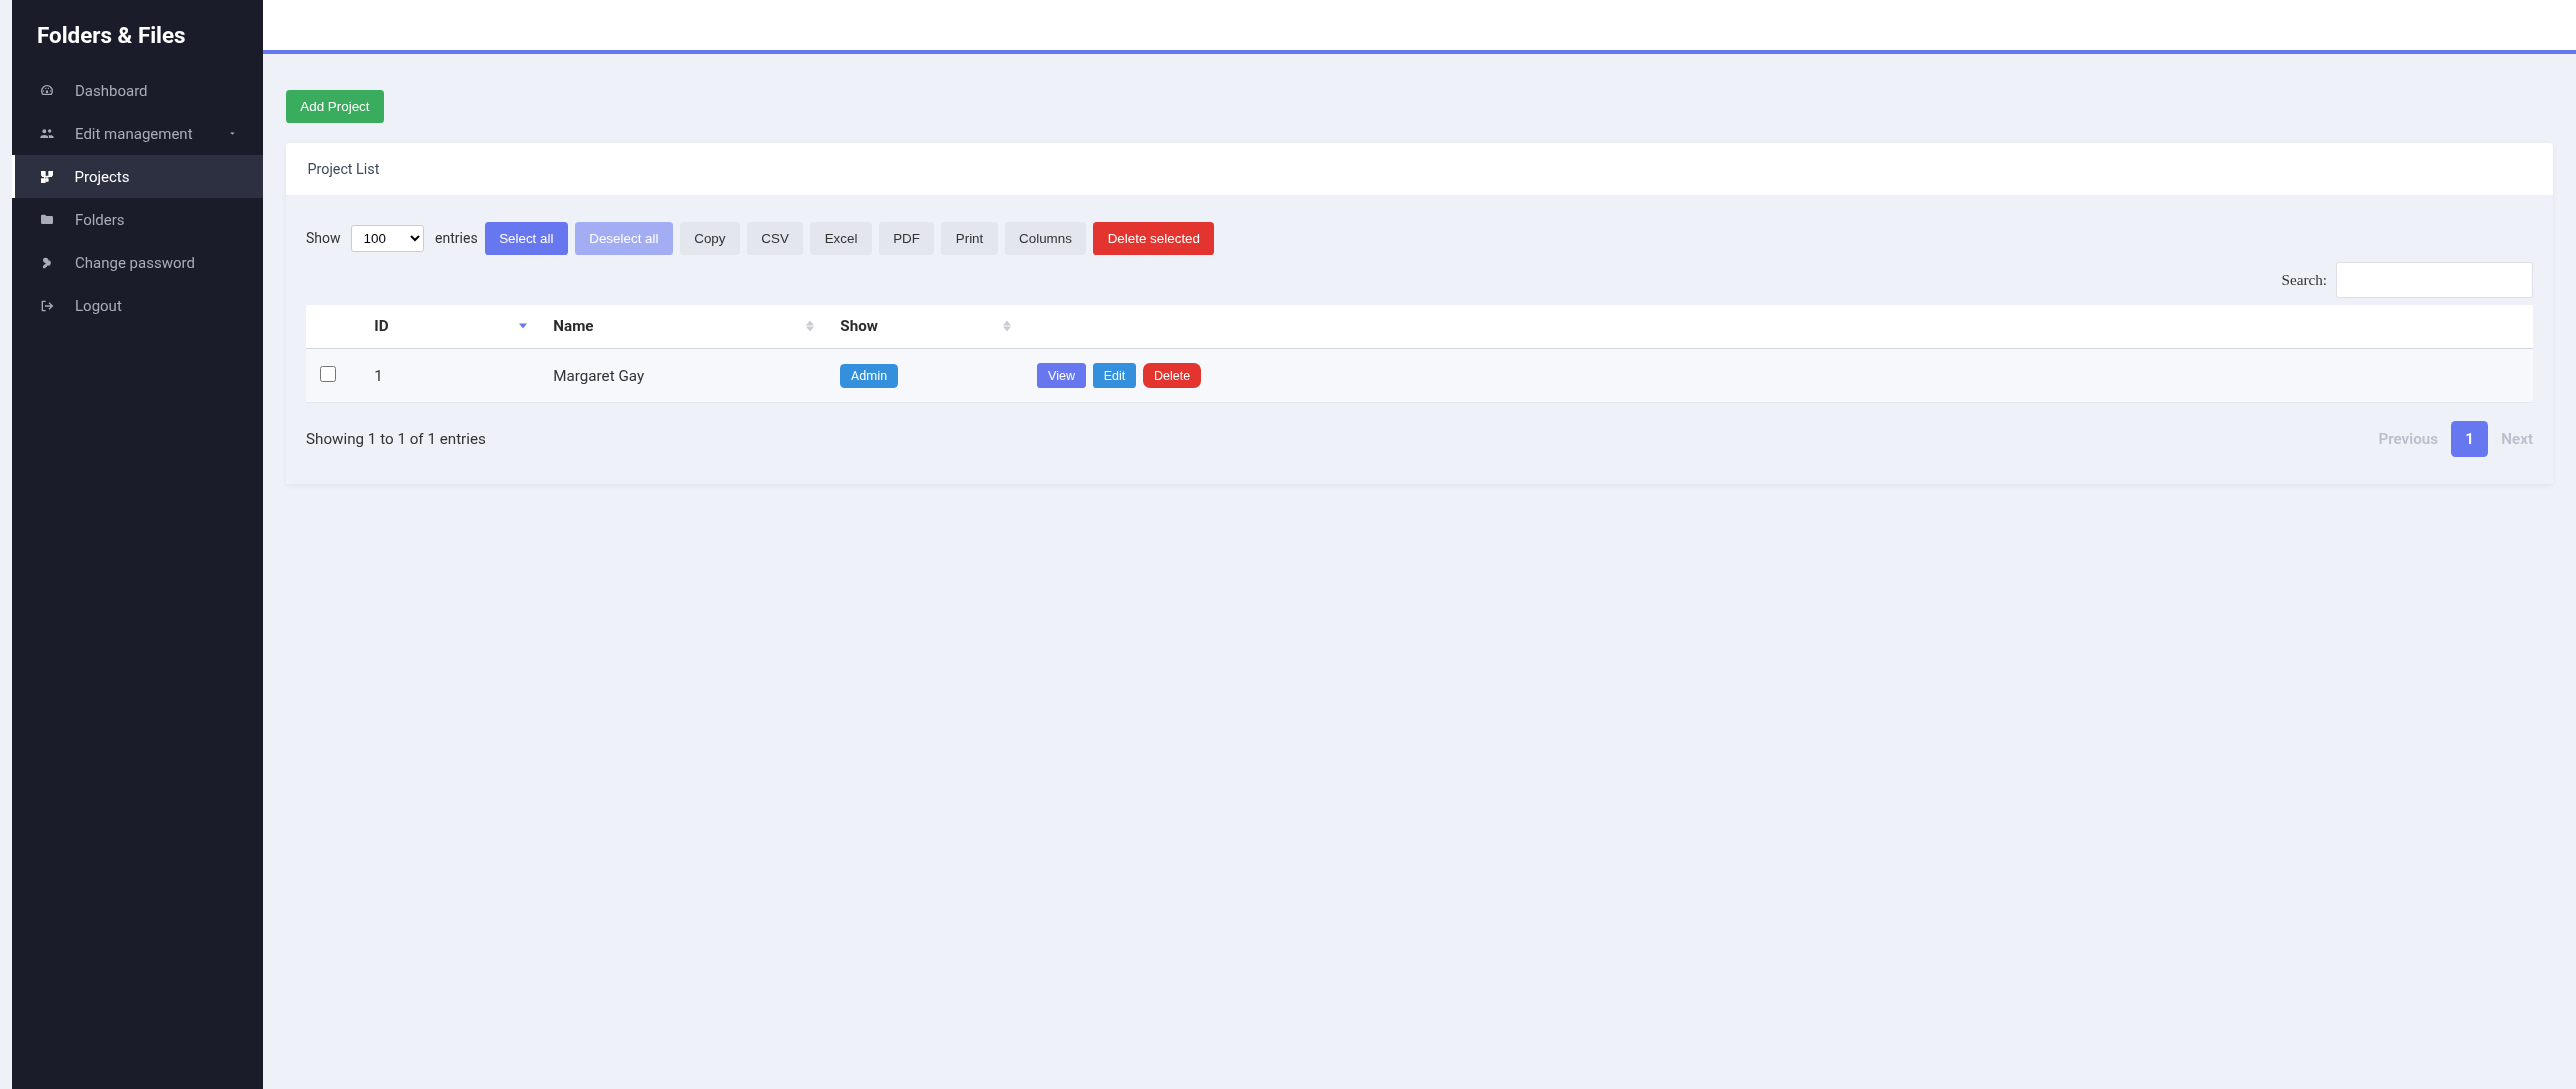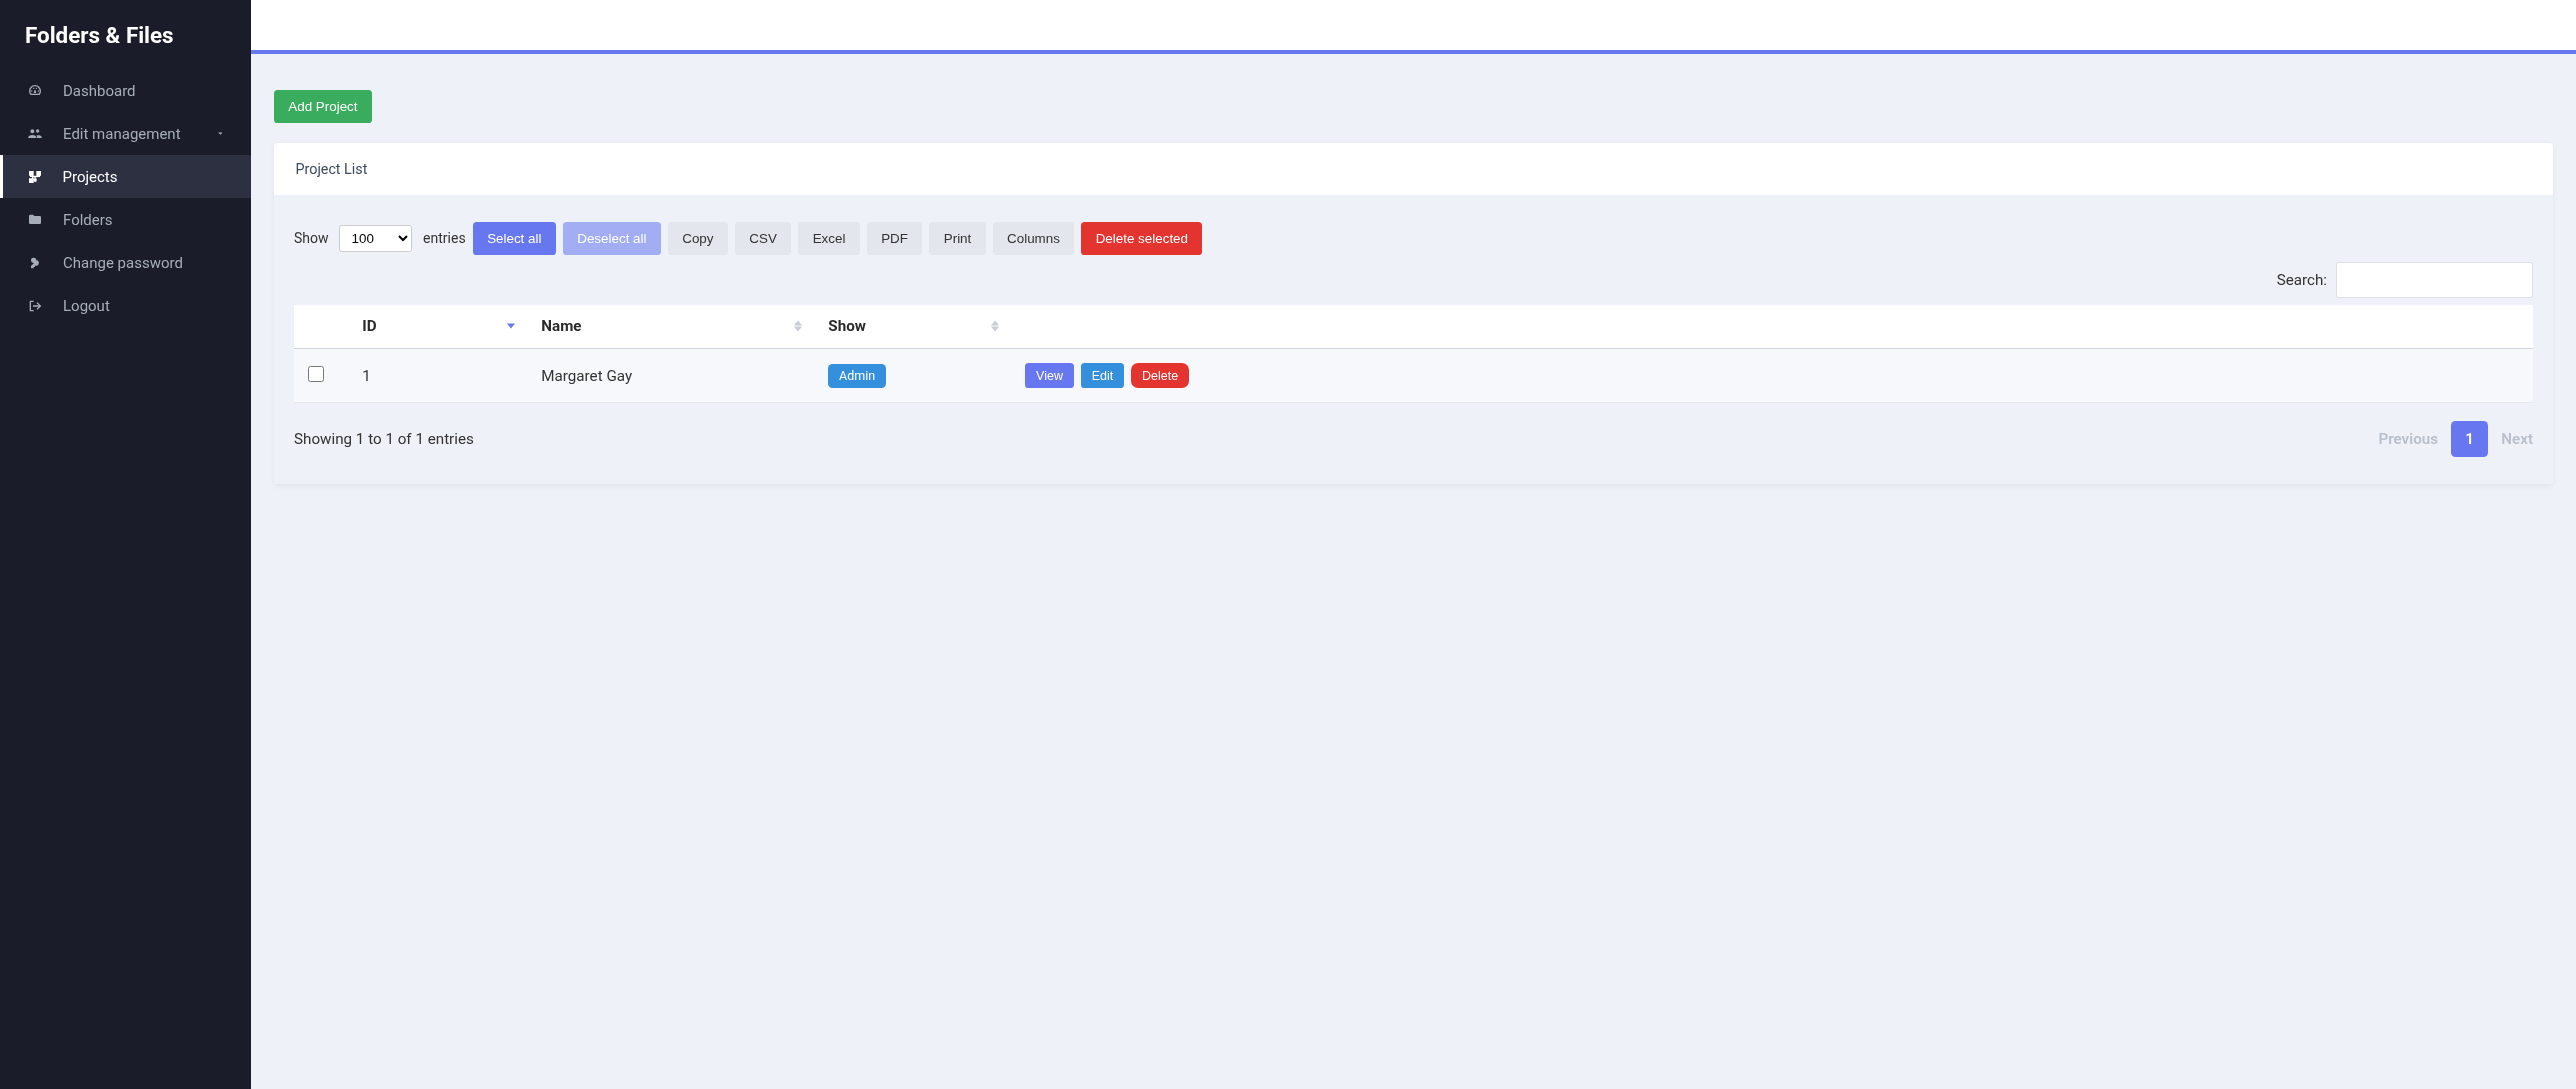--- a/index.html
+++ b/index.html
@@ -1,17 +1,17 @@
 <!DOCTYPE html>
 <html style="font-size:14.3px"><head>
   <meta charset="utf-8">
   <style>
     * { box-sizing: border-box; margin: 0; padding: 0; }
     body { font-family: -apple-system, BlinkMacSystemFont, "Segoe UI", Roboto, Helvetica, Arial, sans-serif; background: #eef1f7; }
-    .layout { display: flex; min-height: 100vh; }
+    .layout { display: flex; min-height: 100vh; padding-left: 12px; }
 
     
     .sidebar { width: 251px; background: #1a1d29; color: #e1e1e1; flex-shrink: 0; }
     .brand { padding: 21.5px 18px 21.5px 25px; }
     .brand h1 { color: #ffffff; font-size: 22.4px; font-weight: 700; }
     .nav { list-style: none; }
     .nav-item { display: flex; align-items: center; gap: 18px; padding: 12.5px 25px; color: #a7adb8; cursor: pointer; font-size: 15px; }
     .nav-item.active { background: #2c3040; color: #ffffff; border-left: 3.6px solid #ffffff; padding-left: 21.5px; }
     .nav-icon { width: 20px; height: 16px; display:inline-flex; align-items:center; justify-content:center; color:#a7adb8; flex-shrink:0; }
     .nav-item.active .nav-icon { color:#ffffff; }
@@ -32,21 +32,21 @@
 
     .card { background:#ffffff; border-radius:3.6px; box-shadow: 0 1.8px 5.4px rgba(0,0,0,0.06); margin-top:20px; }
     .card-header { padding: 18px 21.5px; font-size: 14.3px; color:#3d4a5f; }
     .card-body { background:#eef1f7; padding: 27px 20px 27px 20px; border-bottom-left-radius:3.6px; border-bottom-right-radius:3.6px; }
 
     .controls-row { display:flex; align-items:center; gap:7.2px; margin-bottom: 10.8px; flex-wrap:wrap; }
     .show-label, .entries-label { font-size:14px; color:#333; }
     .length-select { height:27px; background:#fff; border:0.9px solid #ccc; border-radius:2.7px; padding: 0 7.2px; font-size:13.4px; margin: 0 3.6px; min-width: 73px; }
 
     .search-row { display:flex; justify-content:flex-end; align-items:center; gap:9px; margin-bottom: 7.2px; margin-top: -3.6px; }
-    .search-label { font-size:15.2px; color:#333; }
+    .search-label { font-size:15.2px; color:#333;font-family:Liberation Serif, serif; }
     .search-input { height: 36px; width: 197px; background:#fff; border:0.9px solid #dcdfe6; border-radius:2.7px; padding: 0 9px; font-size:13.4px; }
 
     table.data { width:100%; border-collapse: collapse; background:#ffffff; }
     table.data thead th { text-align:left; padding: 12.5px 14.3px; font-size:15.2px; font-weight:700; color:#2b2b2b; border-bottom: 1.8px solid #cfd4df; position:relative; }
     .sort-indicator { position:absolute; right:12.5px; top:50%; transform:translateY(-50%); display:flex; flex-direction:column; gap:0.9px; }
     .sort-indicator .tri { width:0;height:0;border-left:4.5px solid transparent;border-right:4.5px solid transparent; }
     .tri.up { border-bottom:5.4px solid #c9ccd4; }
     .tri.down { border-top:5.4px solid #c9ccd4; }
     .tri.down.active { border-top-color:#6777ef; }
     table.data tbody td { padding: 14.3px 14.3px; font-size:15.2px; color:#333; border-bottom: 0.9px solid #e5e8ef; }

